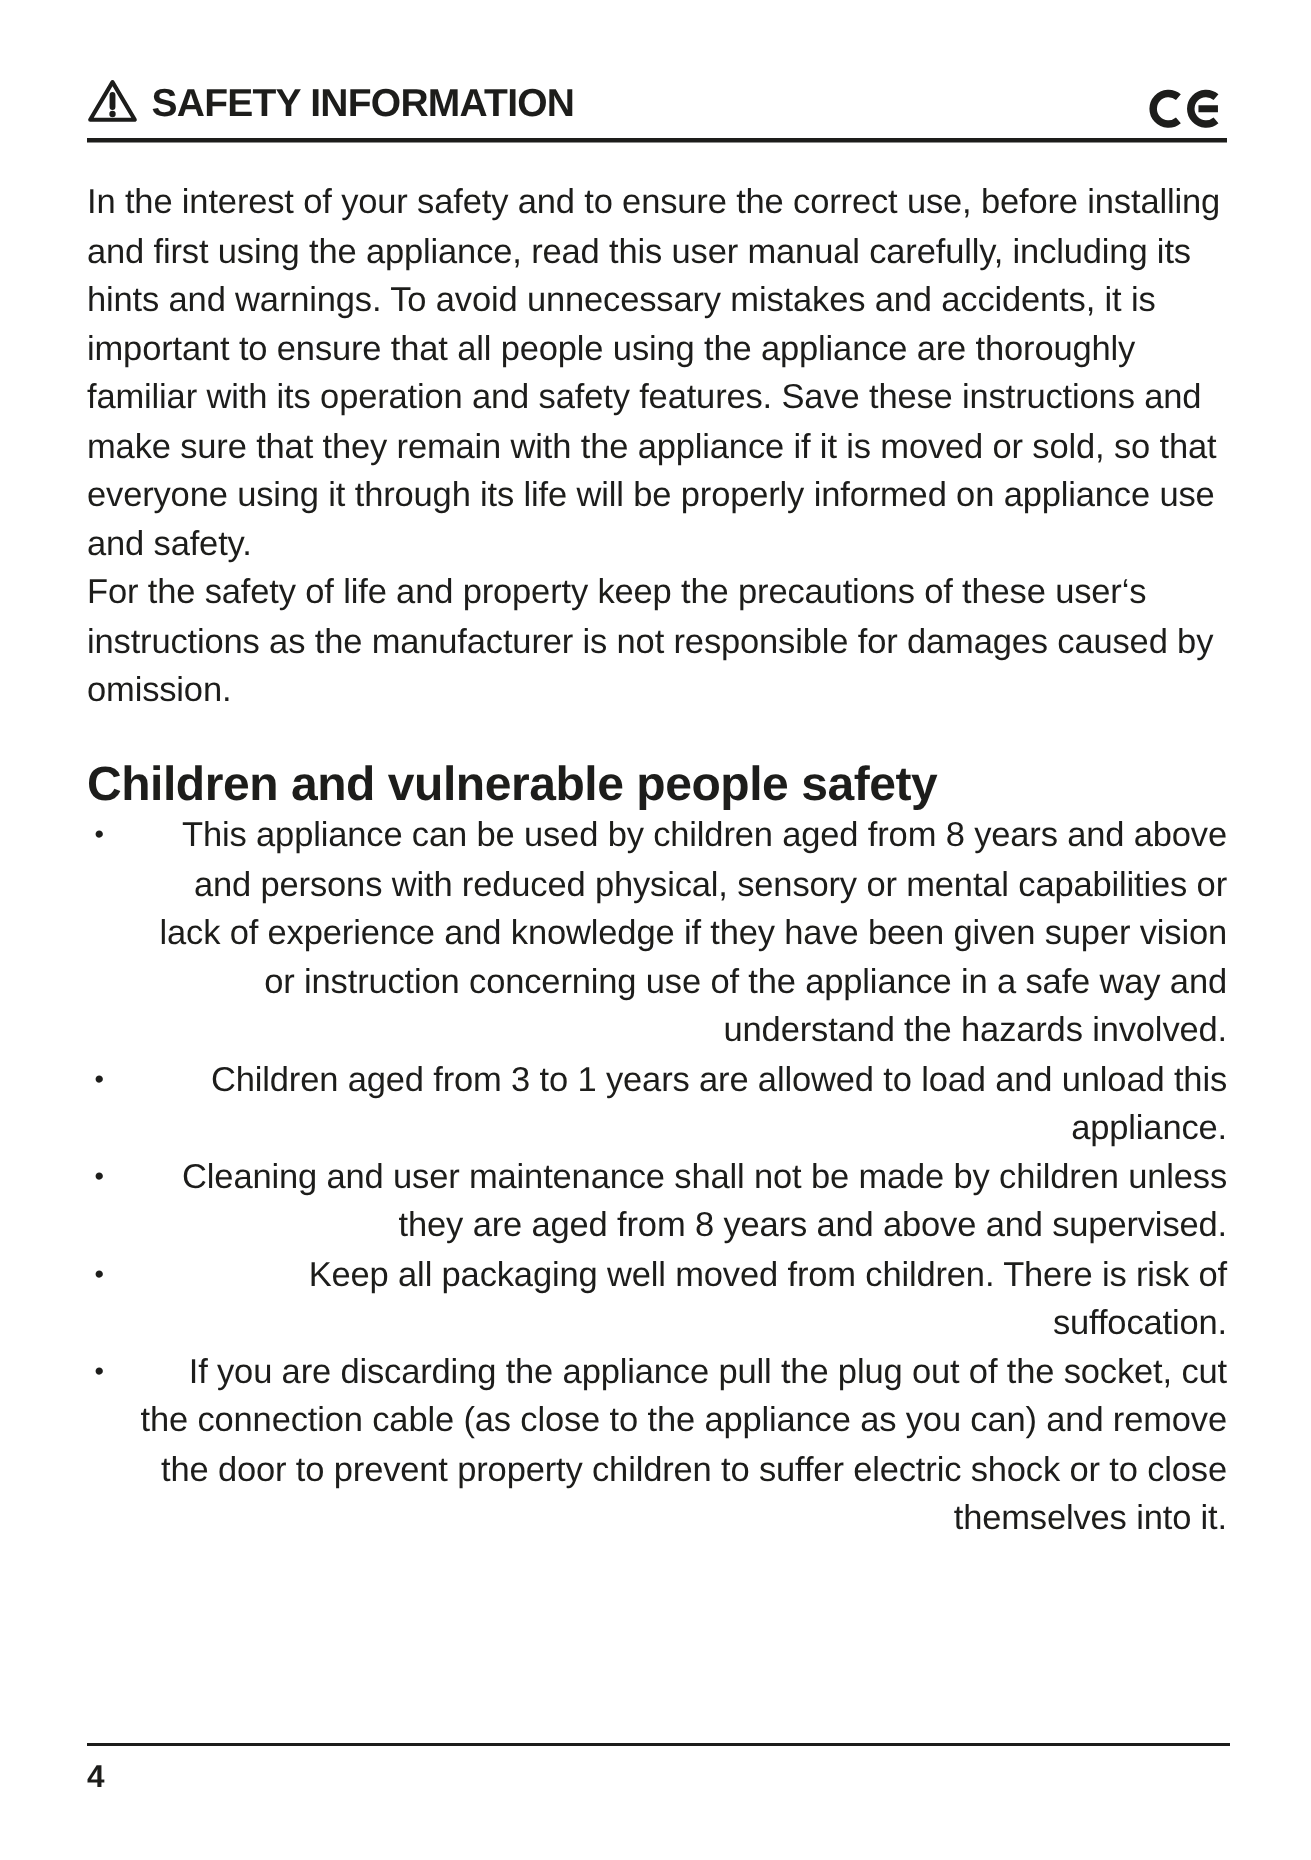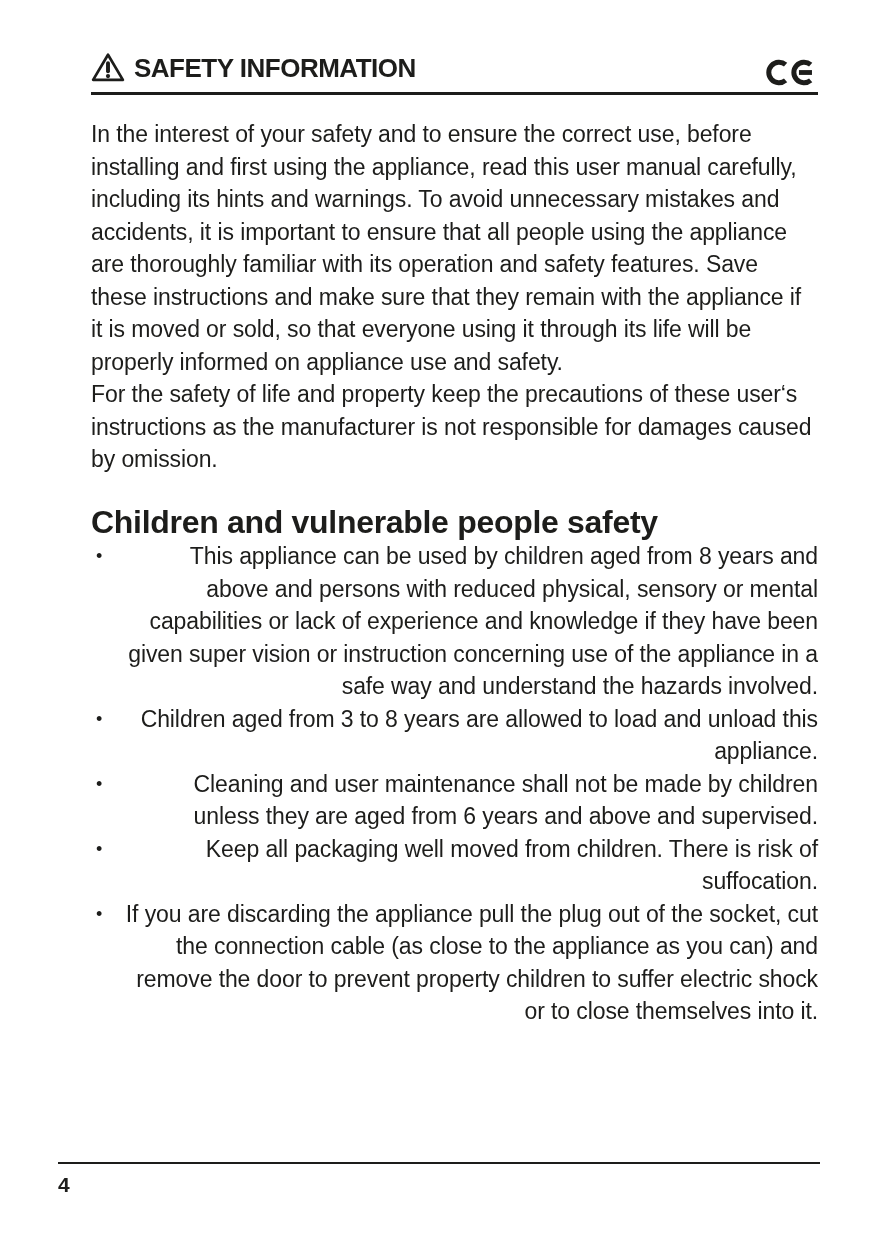--- a/index.html
+++ b/index.html
@@ -10,21 +10,20 @@
   .page {
     position: relative;
     width: 874px;
     height: 1240px;
     background: #ffffff;
     font-family: "Liberation Sans", "DejaVu Sans", sans-serif;
     color: #1d1d1b;
     margin: 0 auto;
     overflow: hidden;
     box-sizing: border-box;
-    padding-left: 33px;
   }
   .header {
     display: flex;
     align-items: center;
     margin: 52px 56px 0 58px;
     border-bottom: 3px solid #1d1d1b;
     padding-bottom: 9px;
   }
   .warning-icon {
     width: 34px;
@@ -120,25 +119,25 @@
 
     <div class="section-heading">Children and vulnerable people safety</div>
 
     <ul class="bullet-list">
       <li>
         <span class="bullet-marker">•</span>
         <span class="bullet-text">This appliance can be used by children aged from 8 years and above and persons with reduced physical, sensory or mental capabilities or lack of experience and knowledge if they have been given super vision or instruction concerning use of the appliance in a safe way and understand the hazards involved.</span>
       </li>
       <li>
         <span class="bullet-marker">•</span>
-        <span class="bullet-text">Children aged from 3 to 8 years are allowed to load and unload this appliance.</span>
+        <span class="bullet-text">Children aged from 3 to 1 years are allowed to load and unload this appliance.</span>
       </li>
       <li>
         <span class="bullet-marker">•</span>
-        <span class="bullet-text">Cleaning and user maintenance shall not be made by children unless they are aged from 6 years and above and supervised.</span>
+        <span class="bullet-text">Cleaning and user maintenance shall not be made by children unless they are aged from 8 years and above and supervised.</span>
       </li>
       <li>
         <span class="bullet-marker">•</span>
         <span class="bullet-text">Keep all packaging well moved from children. There is risk of suffocation.</span>
       </li>
       <li>
         <span class="bullet-marker">•</span>
         <span class="bullet-text">If you are discarding the appliance pull the plug out of the socket, cut the connection cable (as close to the appliance as you can) and remove the door to prevent property children to suffer electric shock or to close themselves into it.</span>
       </li>
     </ul>

